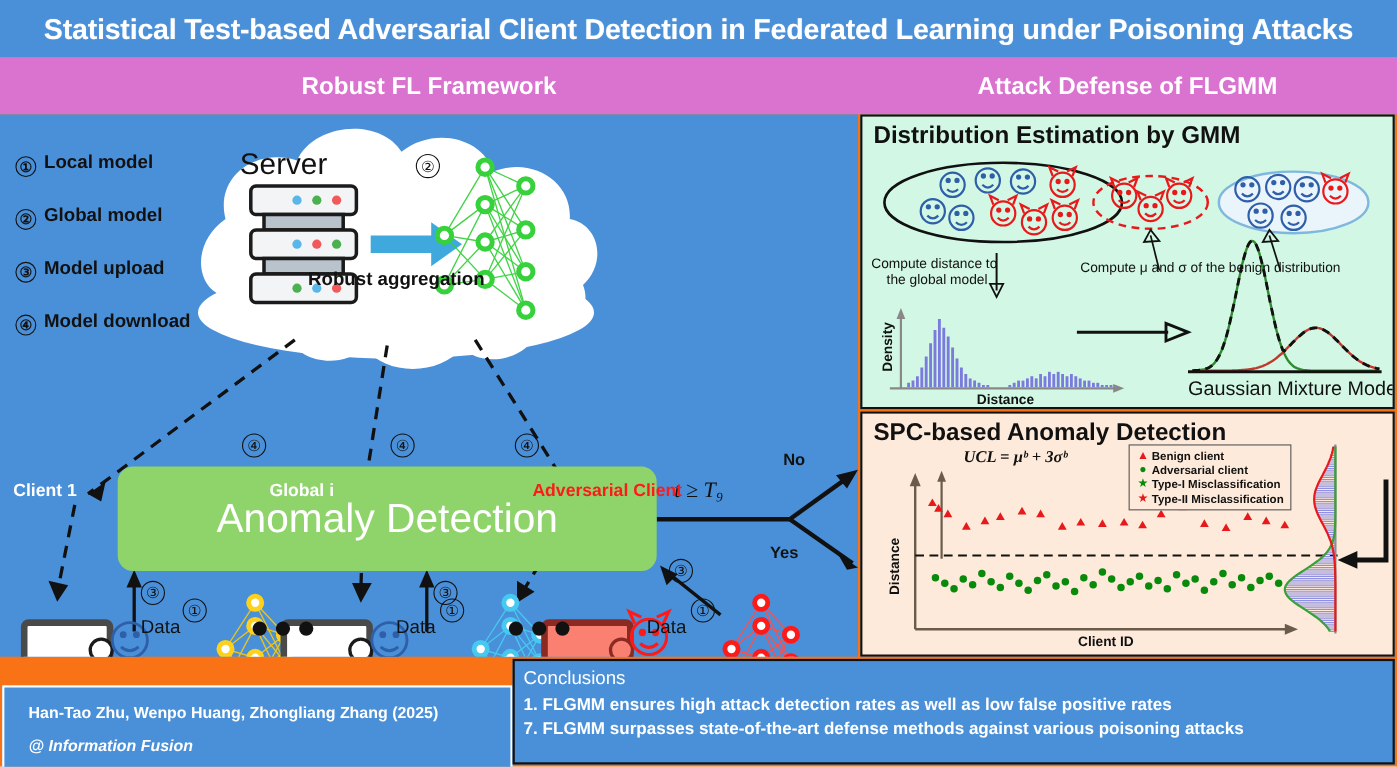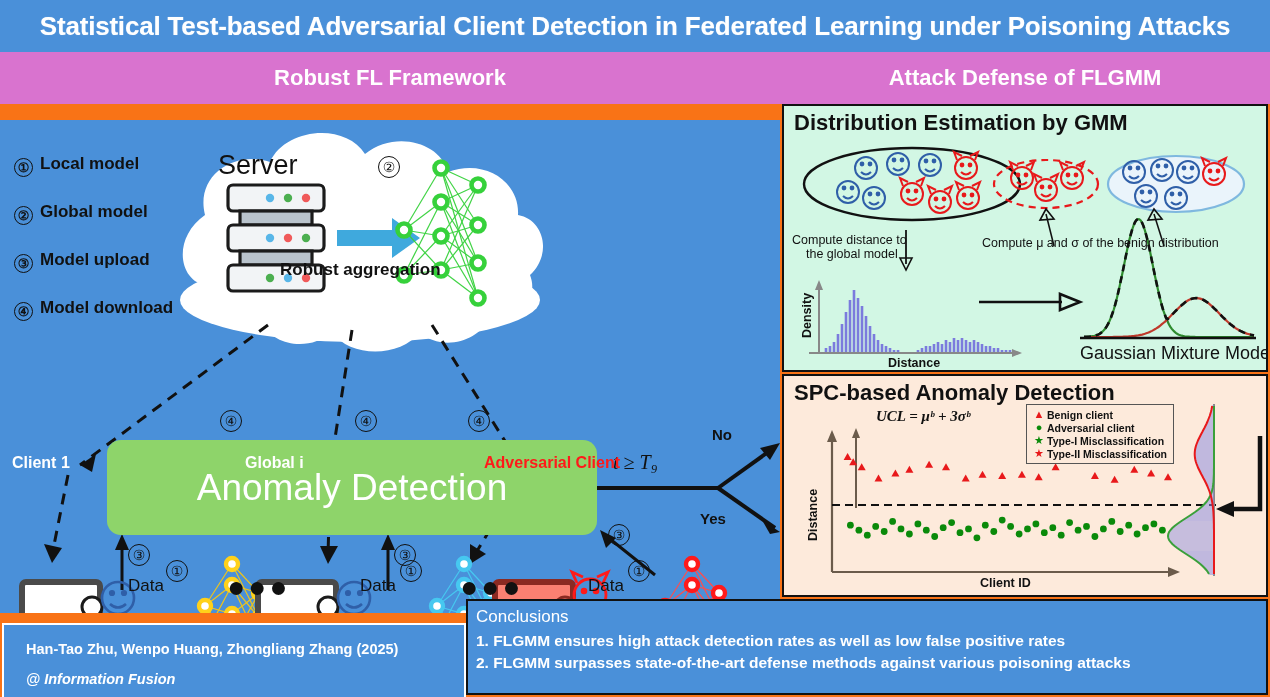--- a/index.html
+++ b/index.html
@@ -32,21 +32,21 @@
     background: #d973cf; }
   #band .sub { position: absolute; top: 0; height: 52px;
     display: flex; align-items: center; justify-content: center;
     color: #ffffff; font-size: 22px; font-weight: bold; white-space: nowrap; }
   #band .sub.left  { left: 0;   width: 780px; }
   #band .sub.right { left: 780px; width: 490px; }
 
   
   #left-panel {
     position: absolute; left: 0; top: 104px; width: 780px; height: 493px;
-    background: #4a90d9; overflow: hidden; margin-top: 16px;
+    background: #4a90d9; overflow: hidden;
   }
   .legend-item {
     position: absolute; left: 14px;
     color: #111; font-size: 17px; font-weight: bold; white-space: nowrap;
   }
   .legend-item .circnum {
     display: inline-block; width: 19px; height: 19px; line-height: 17px;
     border: 1.6px solid #111; border-radius: 50%;
     text-align: center; font-size: 13px; font-weight: bold;
     margin-right: 7px; vertical-align: -3px;
@@ -984,16 +984,16 @@
   </div>
 
   <div id="footer-left">
     <div class="ln">Han-Tao Zhu, Wenpo Huang, Zhongliang Zhang (2025)</div>
     <div class="ln ital">@ Information Fusion</div>
   </div>
 
   <div id="footer-right">
     <div class="hd">Conclusions</div>
     <div class="cl">1. FLGMM ensures high attack detection rates as well as low false positive rates</div>
-    <div class="cl">2. FLGMM surpasses state-of-the-art defense methods against various poisoning attacks</div>
+    <div class="cl">7. FLGMM surpasses state-of-the-art defense methods against various poisoning attacks</div>
   </div>
 
 </div>
 
 </body></html>

